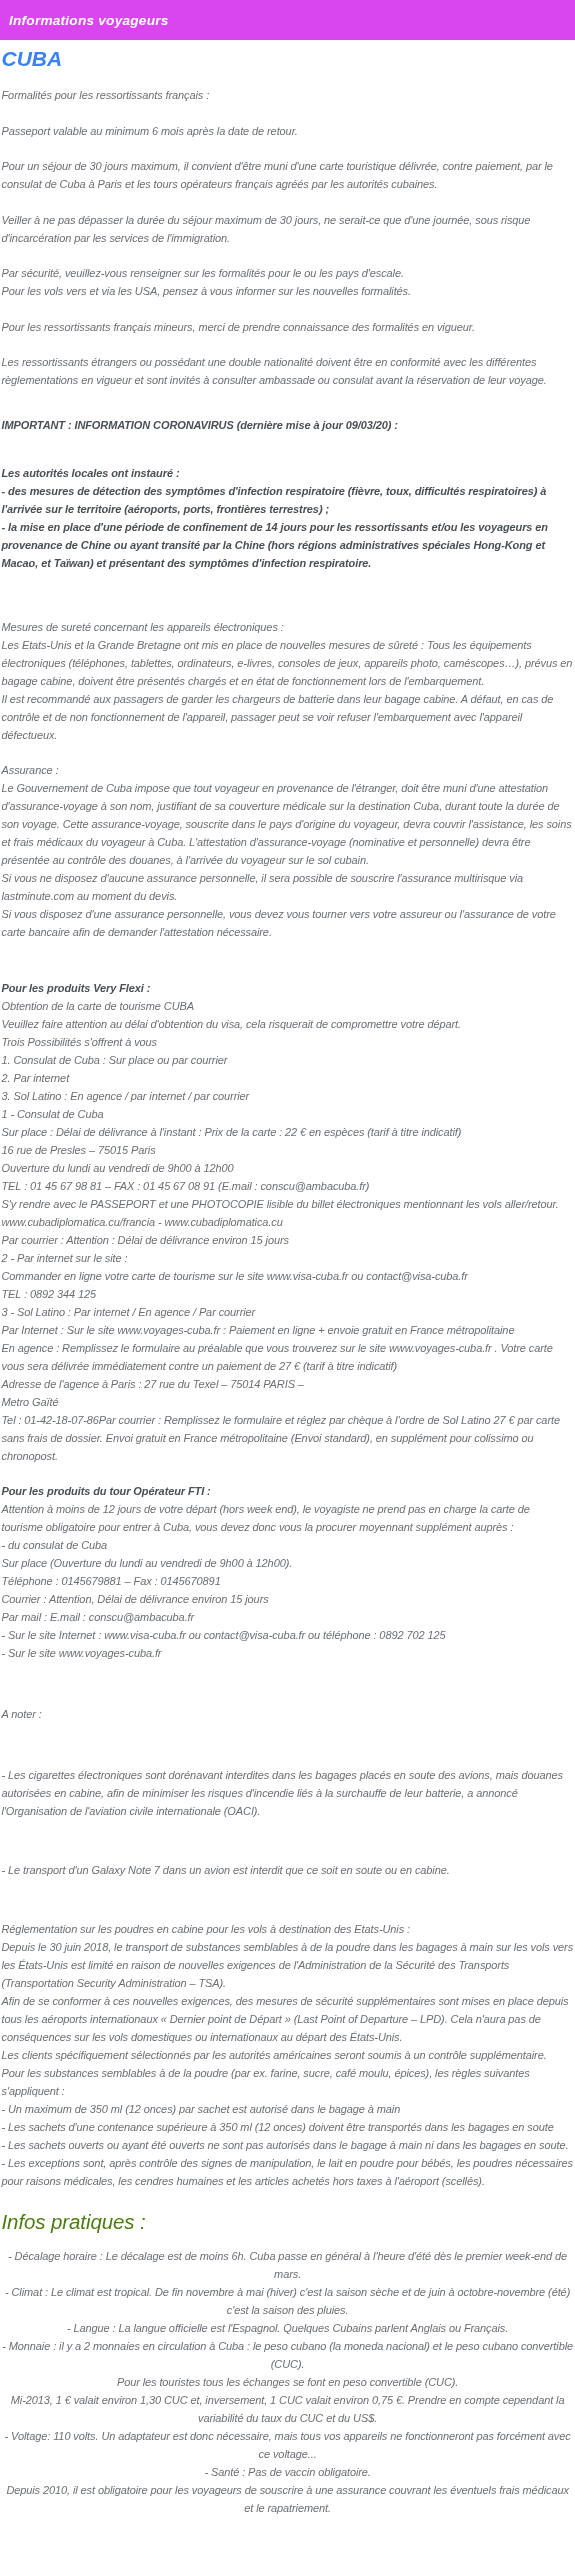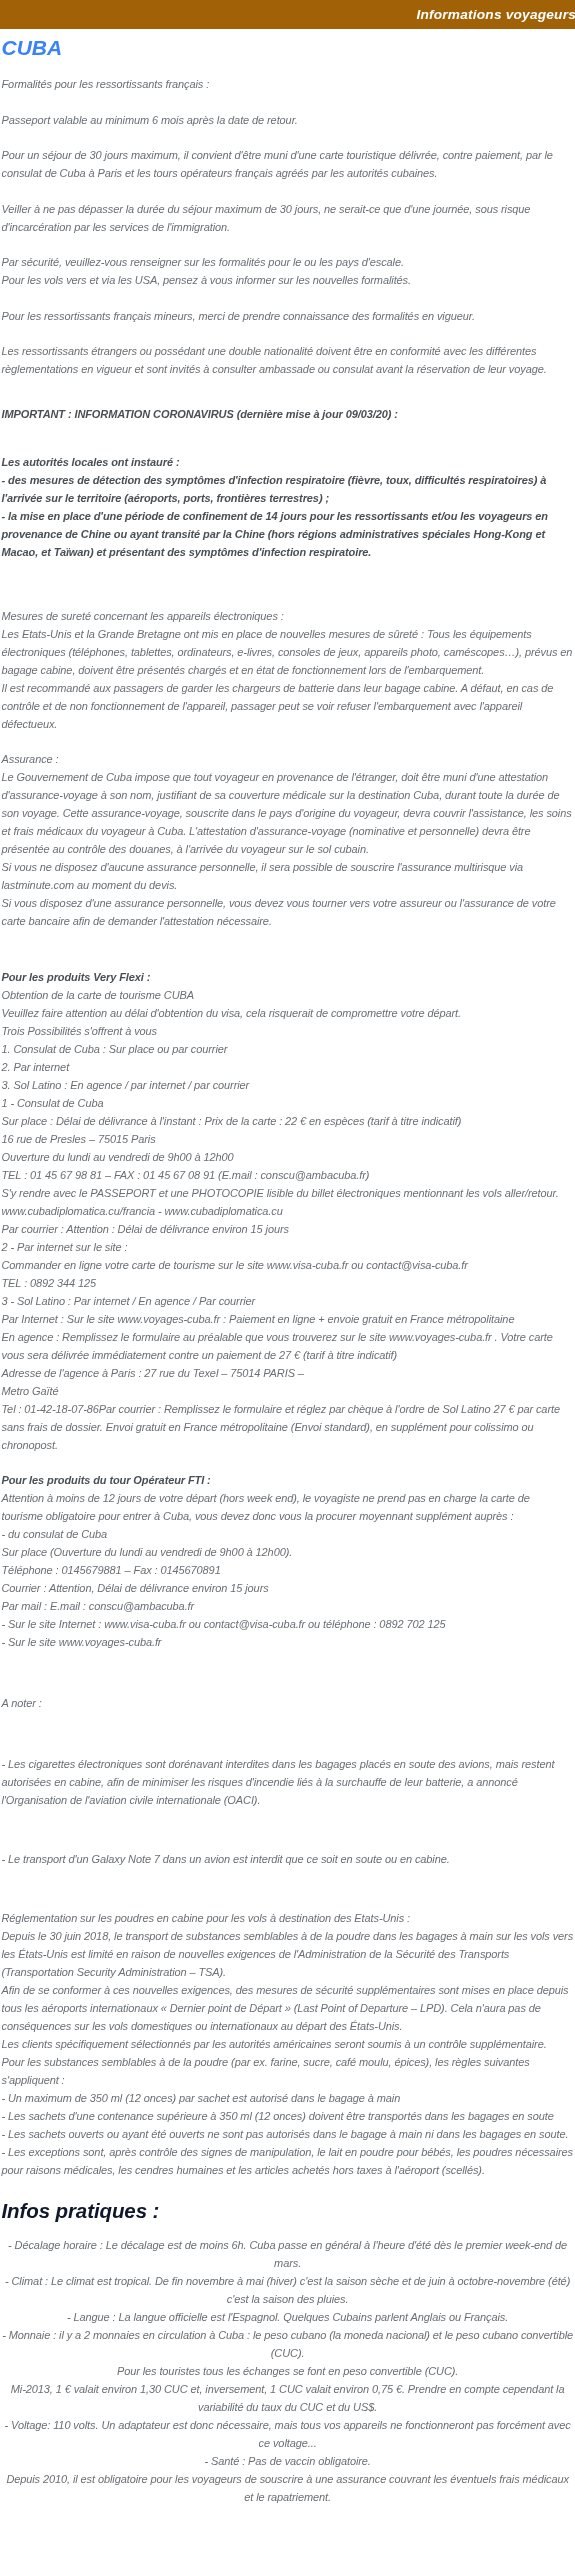--- a/index.html
+++ b/index.html
@@ -5,25 +5,24 @@
   html, body {
     margin: 0;
     padding: 0;
     background: #ffffff;
   }
   body {
     width: 576px;
     font-family: "Liberation Sans", "DejaVu Sans", sans-serif;
   }
   .topbar {
-    background: #a16207;
-    height: 29px;
+    background: #d946ef;
+    height: 40px;
     display: flex;
     align-items: center;
-    justify-content: flex-end;
   }
   .topbar .title {
     color: #ffffff;
     font-style: italic;
     font-weight: 700;
     font-size: 13.7px;
     padding-left: 9px;
     letter-spacing: 0.2px;
   }
   .content {
@@ -42,22 +41,22 @@
     font-size: 11px;
     line-height: 18px;
     color: #6a6f74;
     letter-spacing: -0.1px;
   }
   .block.bold {
     color: #4a4f54;
     font-weight: 700;
   }
   .block.pink {
-    color: #0f172a;
-    font-weight: 700;
+    color: #4d7c0f;
+    font-weight: 400;
     font-size: 20.5px;
     line-height: 23px;
   }
   .line { min-height: 18px; }
   .block.pink .line { min-height: 23px; }
 </style>
 </head>
 <body>
 
 <header class="topbar">
@@ -146,21 +145,21 @@
         <div class="line">Téléphone : 0145679881 – Fax : 0145670891</div>
         <div class="line">Courrier : Attention, Délai de délivrance environ 15 jours</div>
         <div class="line">Par mail : E.mail : conscu@ambacuba.fr</div>
         <div class="line">- Sur le site Internet : www.visa-cuba.fr ou contact@visa-cuba.fr ou téléphone : 0892 702 125</div>
         <div class="line">- Sur le site www.voyages-cuba.fr</div>
       </div>
       <div class="block " style="margin-top: 43px;">
         <div class="line">A noter :</div>
       </div>
       <div class="block " style="margin-top: 43px;">
-        <div class="line">- Les cigarettes électroniques sont dorénavant interdites dans les bagages placés en soute des avions, mais restent autorisées en cabine, afin de minimiser les risques d'incendie liés à la surchauffe de leur batterie, a annoncé l'Organisation de l'aviation civile internationale (OACI).</div>
+        <div class="line">- Les cigarettes électroniques sont dorénavant interdites dans les bagages placés en soute des avions, mais douanes autorisées en cabine, afin de minimiser les risques d'incendie liés à la surchauffe de leur batterie, a annoncé l'Organisation de l'aviation civile internationale (OACI).</div>
       </div>
       <div class="block " style="margin-top: 41px;">
         <div class="line">- Le transport d'un Galaxy Note 7 dans un avion est interdit que ce soit en soute ou en cabine.</div>
       </div>
       <div class="block " style="margin-top: 41px;">
         <div class="line">Réglementation sur les poudres en cabine pour les vols à destination des Etats-Unis :</div>
         <div class="line">Depuis le 30 juin 2018, le transport de substances semblables à de la poudre dans les bagages à main sur les vols vers les États-Unis est limité en raison de nouvelles exigences de l'Administration de la Sécurité des Transports (Transportation Security Administration – TSA).</div>
         <div class="line">Afin de se conformer à ces nouvelles exigences, des mesures de sécurité supplémentaires sont mises en place depuis tous les aéroports internationaux « Dernier point de Départ » (Last Point of Departure – LPD). Cela n'aura pas de conséquences sur les vols domestiques ou internationaux au départ des États-Unis.</div>
         <div class="line">Les clients spécifiquement sélectionnés par les autorités américaines seront soumis à un contrôle supplémentaire.</div>
         <div class="line">Pour les substances semblables à de la poudre (par ex. farine, sucre, café moulu, épices), les règles suivantes s'appliquent :</div>

